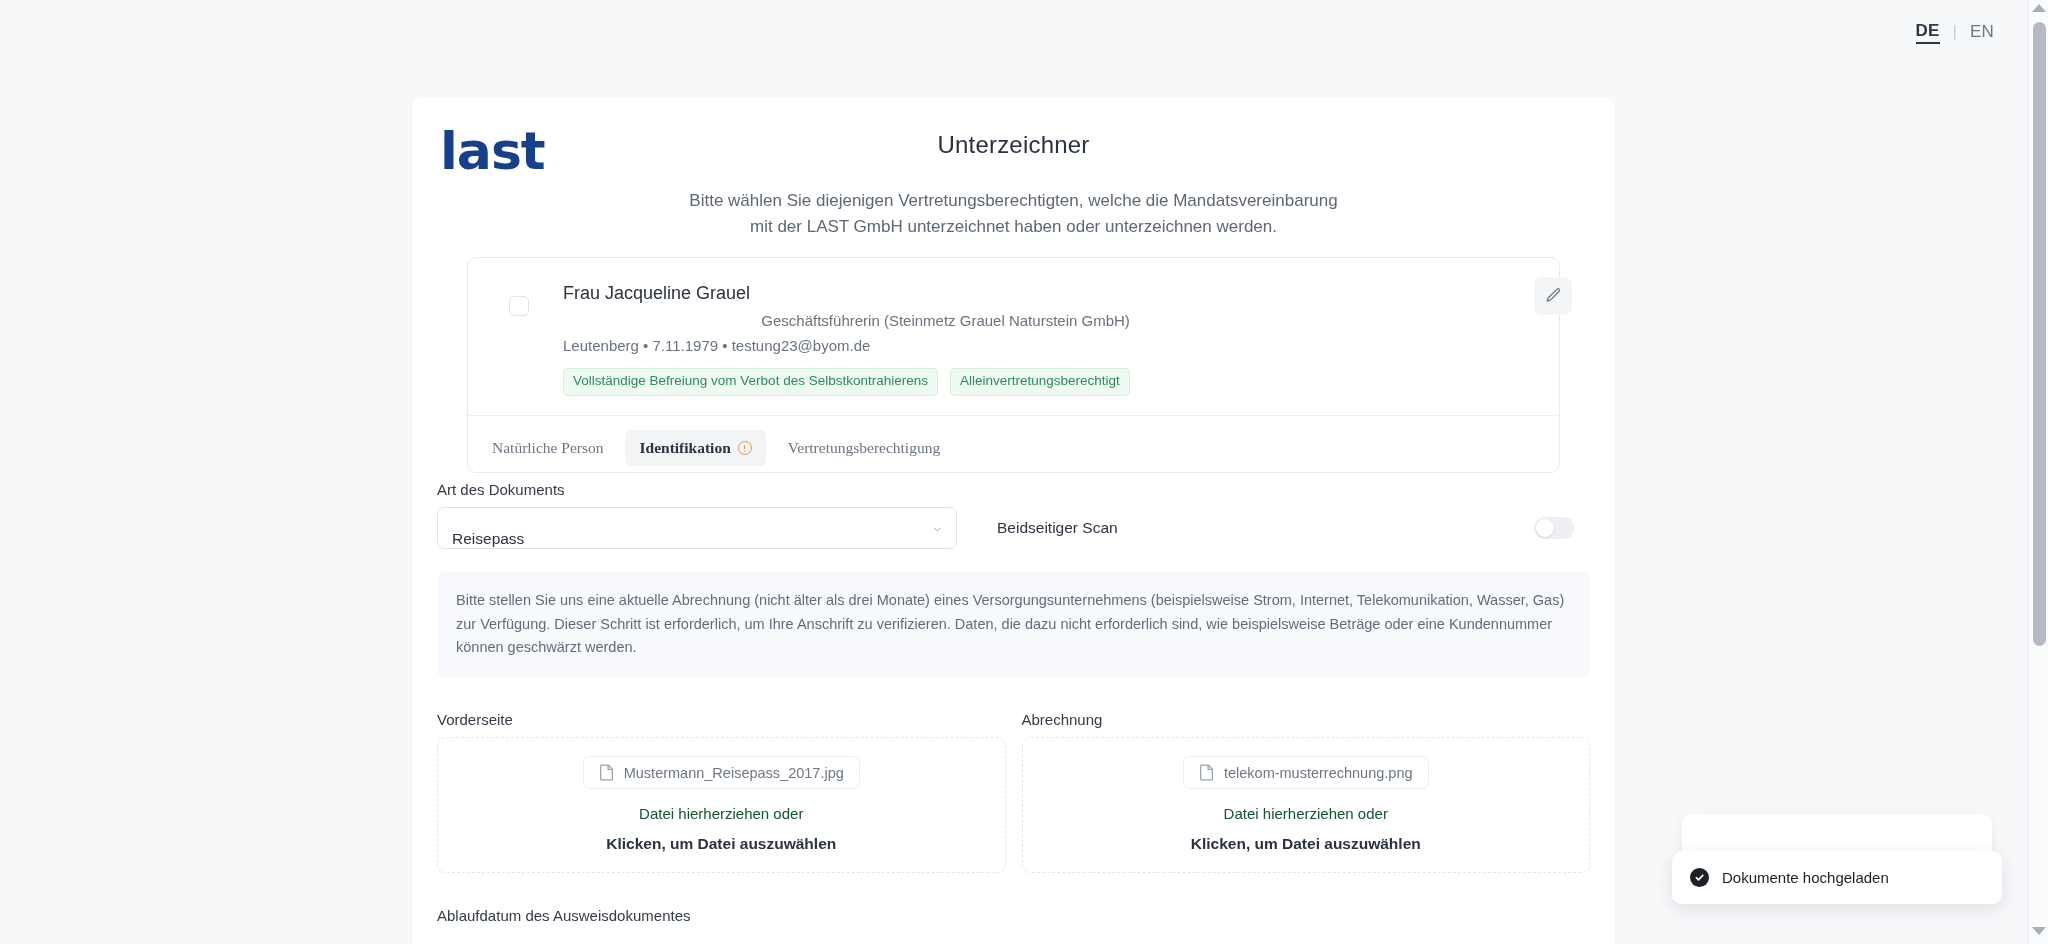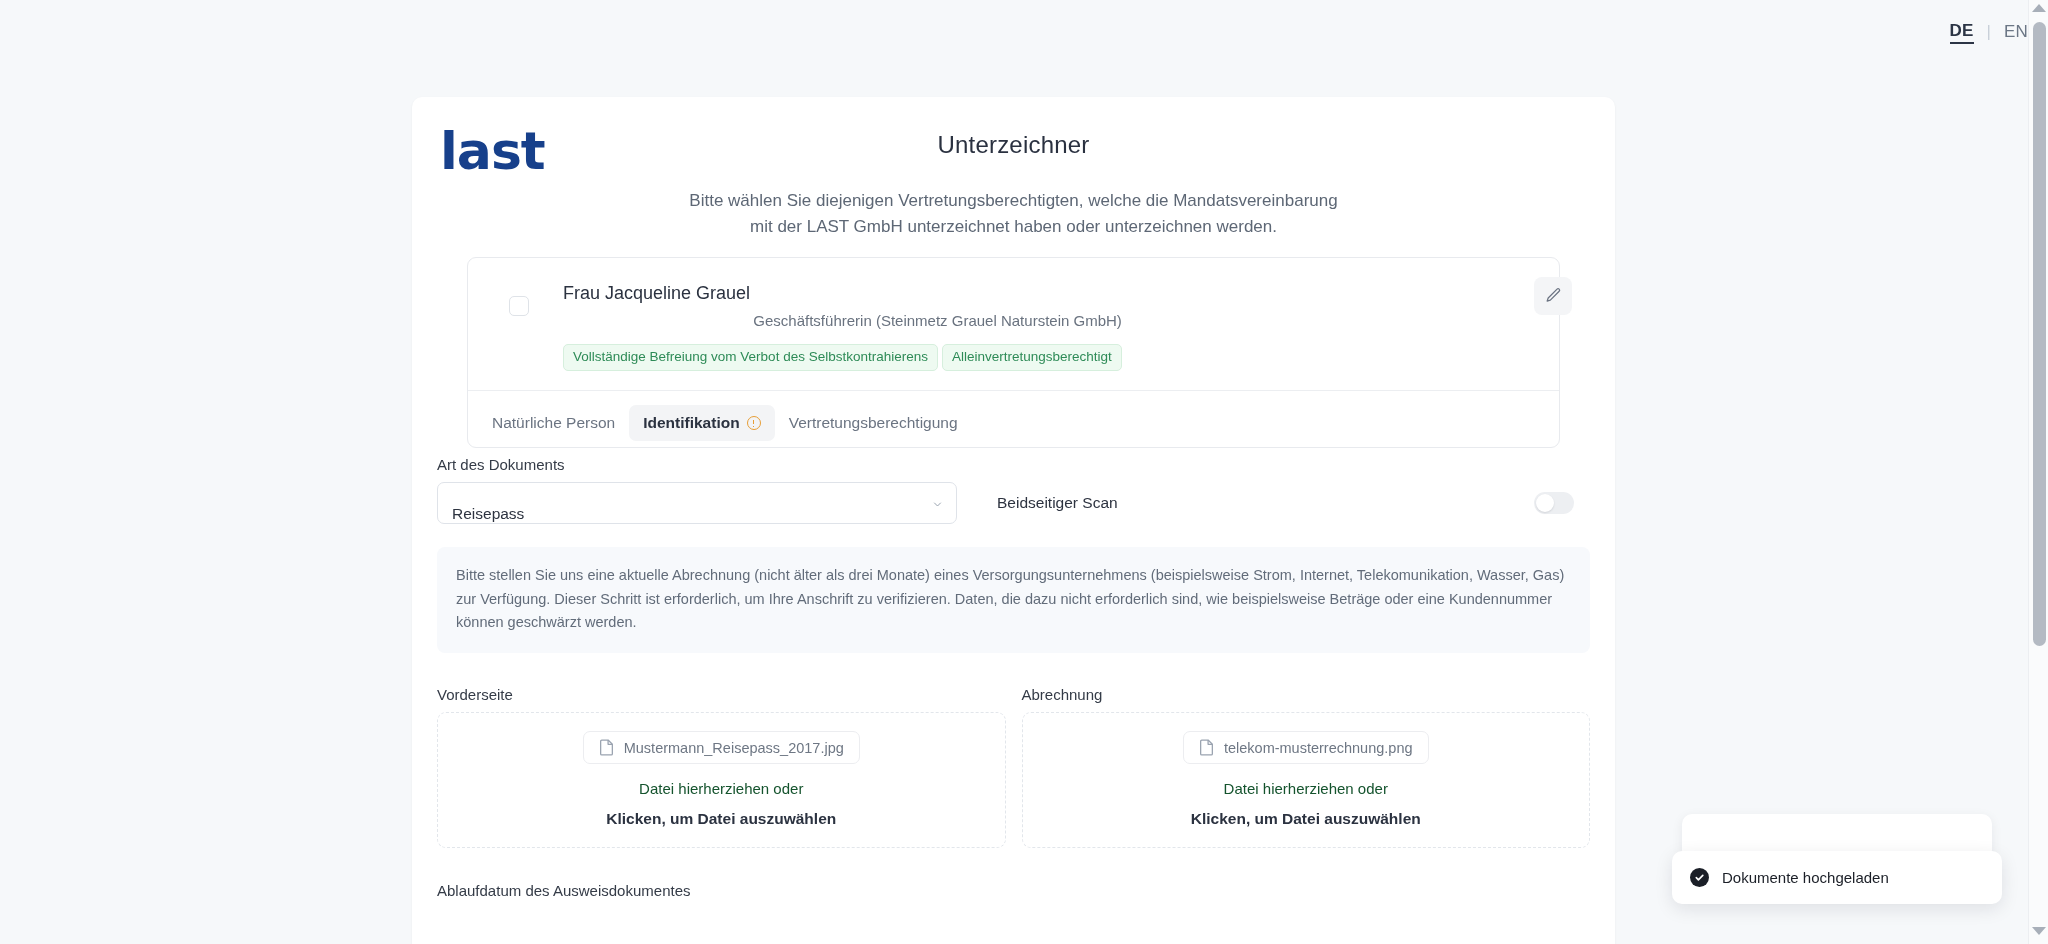--- a/index.html
+++ b/index.html
@@ -18,21 +18,21 @@
   }
 
   
   .lang-bar {
     position: absolute;
     top: 0; right: 0;
     height: 64px;
     display: flex;
     align-items: center;
     gap: 13px;
-    padding-right: 20px;
+    padding-right: 54px;
     font-size: 17px;
     z-index: 20;
   }
   .lang-item { color: #6b7685; cursor: pointer; letter-spacing: .2px; }
   .lang-item.active {
     color: #2c3545;
     font-weight: 700;
     border-bottom: 2px solid #2c3545;
     padding-bottom: 1px;
   }
@@ -141,21 +141,21 @@
     margin-top: 4px;
     line-height: 1.45;
     text-align: right;
   }
   .person-meta {
     font-size: 15px;
     color: #69727f;
     margin-top: 3px;
     line-height: 1.45;
   }
-  .badges { display: flex; gap: 4px; margin-top: 12px; }
+  .badges { display: flex; gap: 12px; margin-top: 12px; }
   .badge {
     font-size: 13.5px;
     color: #2e8b57;
     background: #eefaf1;
     border: 1px solid #d6efdd;
     border-radius: 5px;
     padding: 4px 9px 5px 9px;
     line-height: 1.25;
     white-space: nowrap;
   }
@@ -169,22 +169,23 @@
     align-items: center;
     justify-content: center;
     cursor: pointer;
   }
   .edit-btn svg { width: 17px; height: 17px; display: block; }
 
   
   .tabs {
     display: flex;
     align-items: center;
-    gap: 0;
+    gap: 8px;
     padding: 14px 10px 6px 10px;
+    font-family: Liberation Serif, serif;
   }
   .tab {
     font-size: 15.5px;
     color: #6b7482;
     padding: 9px 14px;
     border-radius: 7px;
     cursor: pointer;
     white-space: nowrap;
     display: flex;
     align-items: center;
@@ -399,20 +400,21 @@
         <svg viewBox="0 0 24 24" fill="none" stroke="#6b7382" stroke-width="1.8" stroke-linecap="round" stroke-linejoin="round">
           <path d="M17 3a2.1 2.1 0 0 1 3 3L7.5 18.5 3 20l1.5-4.5L17 3z"></path>
         </svg>
       </div>
 
       <div class="card-head">
         <div class="checkbox"></div>
         <div class="person">
           <div class="person-name">Frau Jacqueline Grauel</div>
           <div class="person-role">Geschäftsführerin (Steinmetz Grauel Naturstein GmbH)</div>
+          <div class="person-meta">Leutenberg • 7.11.1979 • testung23@byom.de</div>
           <div class="badges">
             <span class="badge">Vollständige Befreiung vom Verbot des Selbstkontrahierens</span>
             <span class="badge">Alleinvertretungsberechtigt</span>
           </div>
         </div>
       </div>
 
       <div class="tabs">
         <div class="tab">
           <span>Natürliche Person</span>

